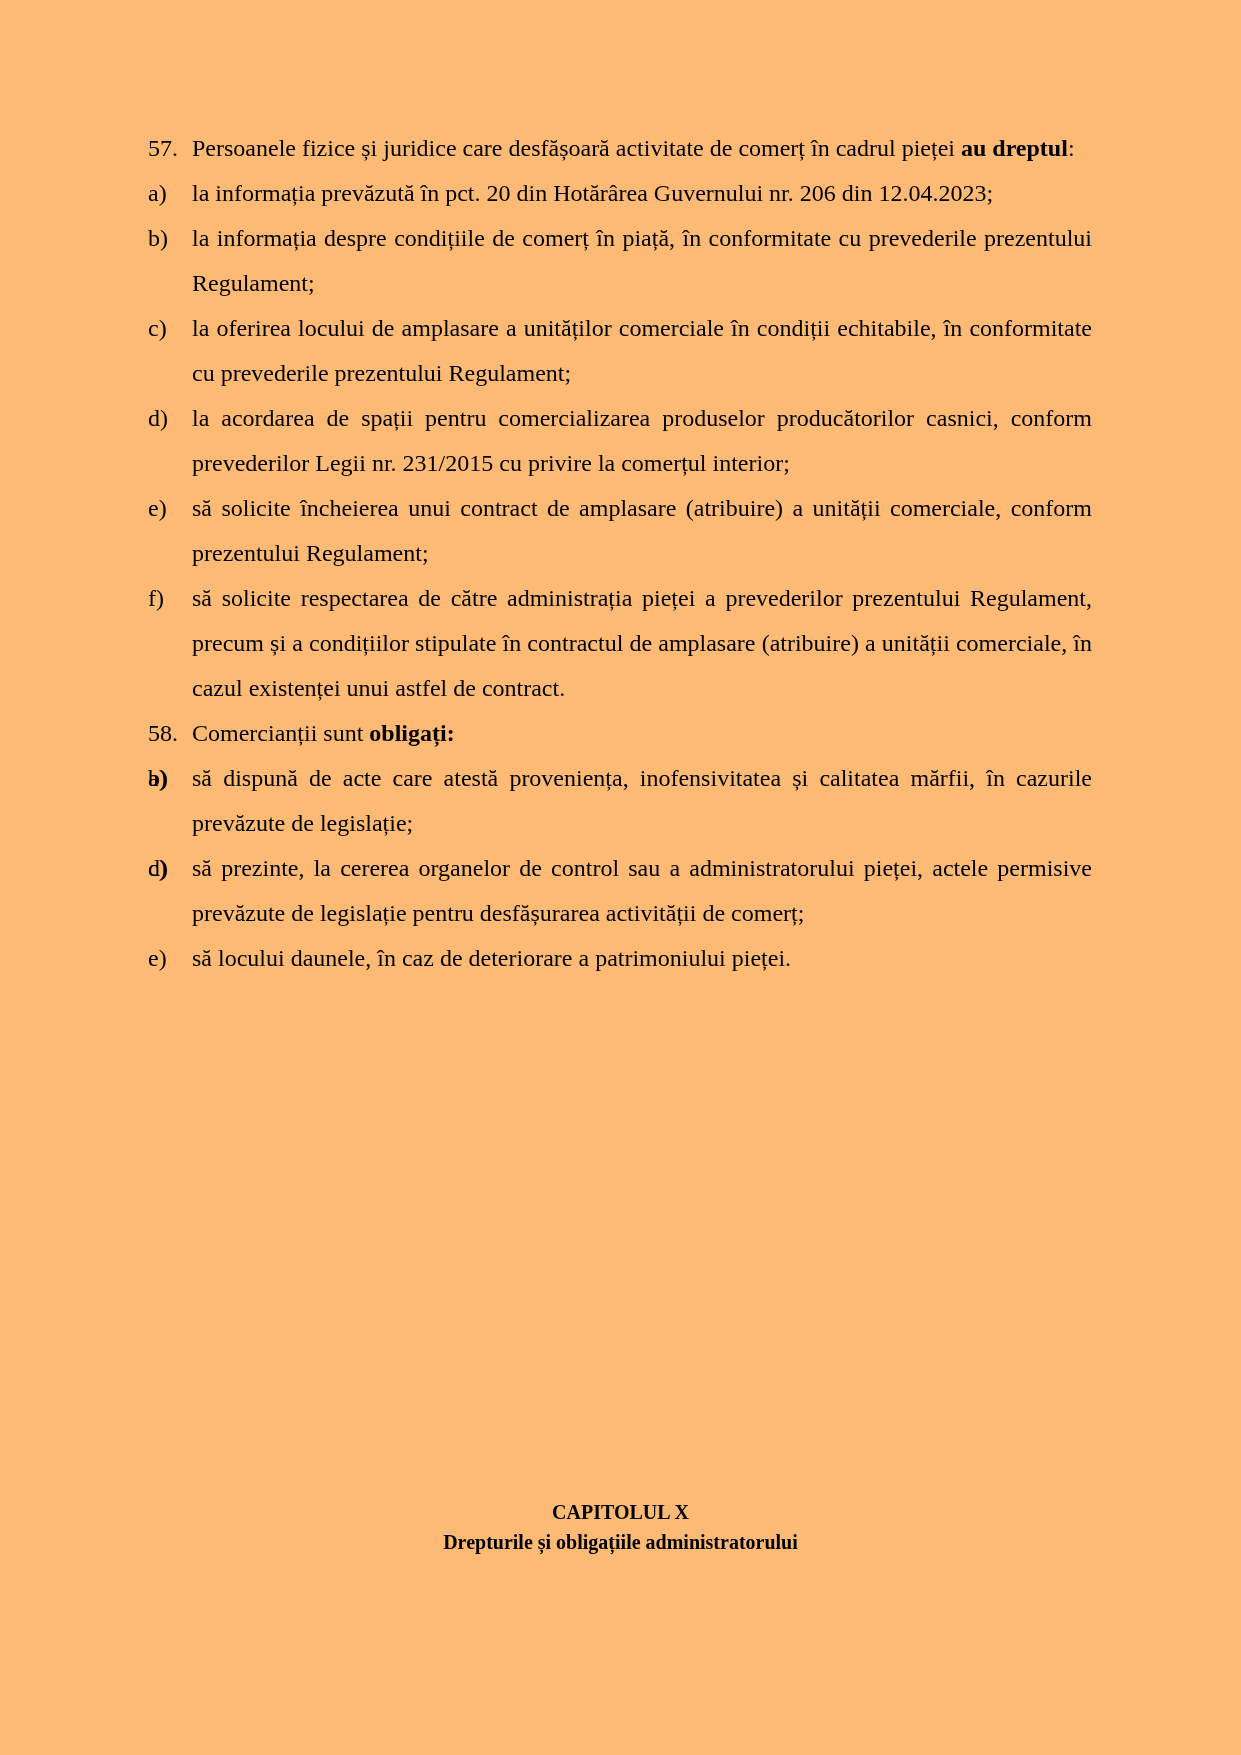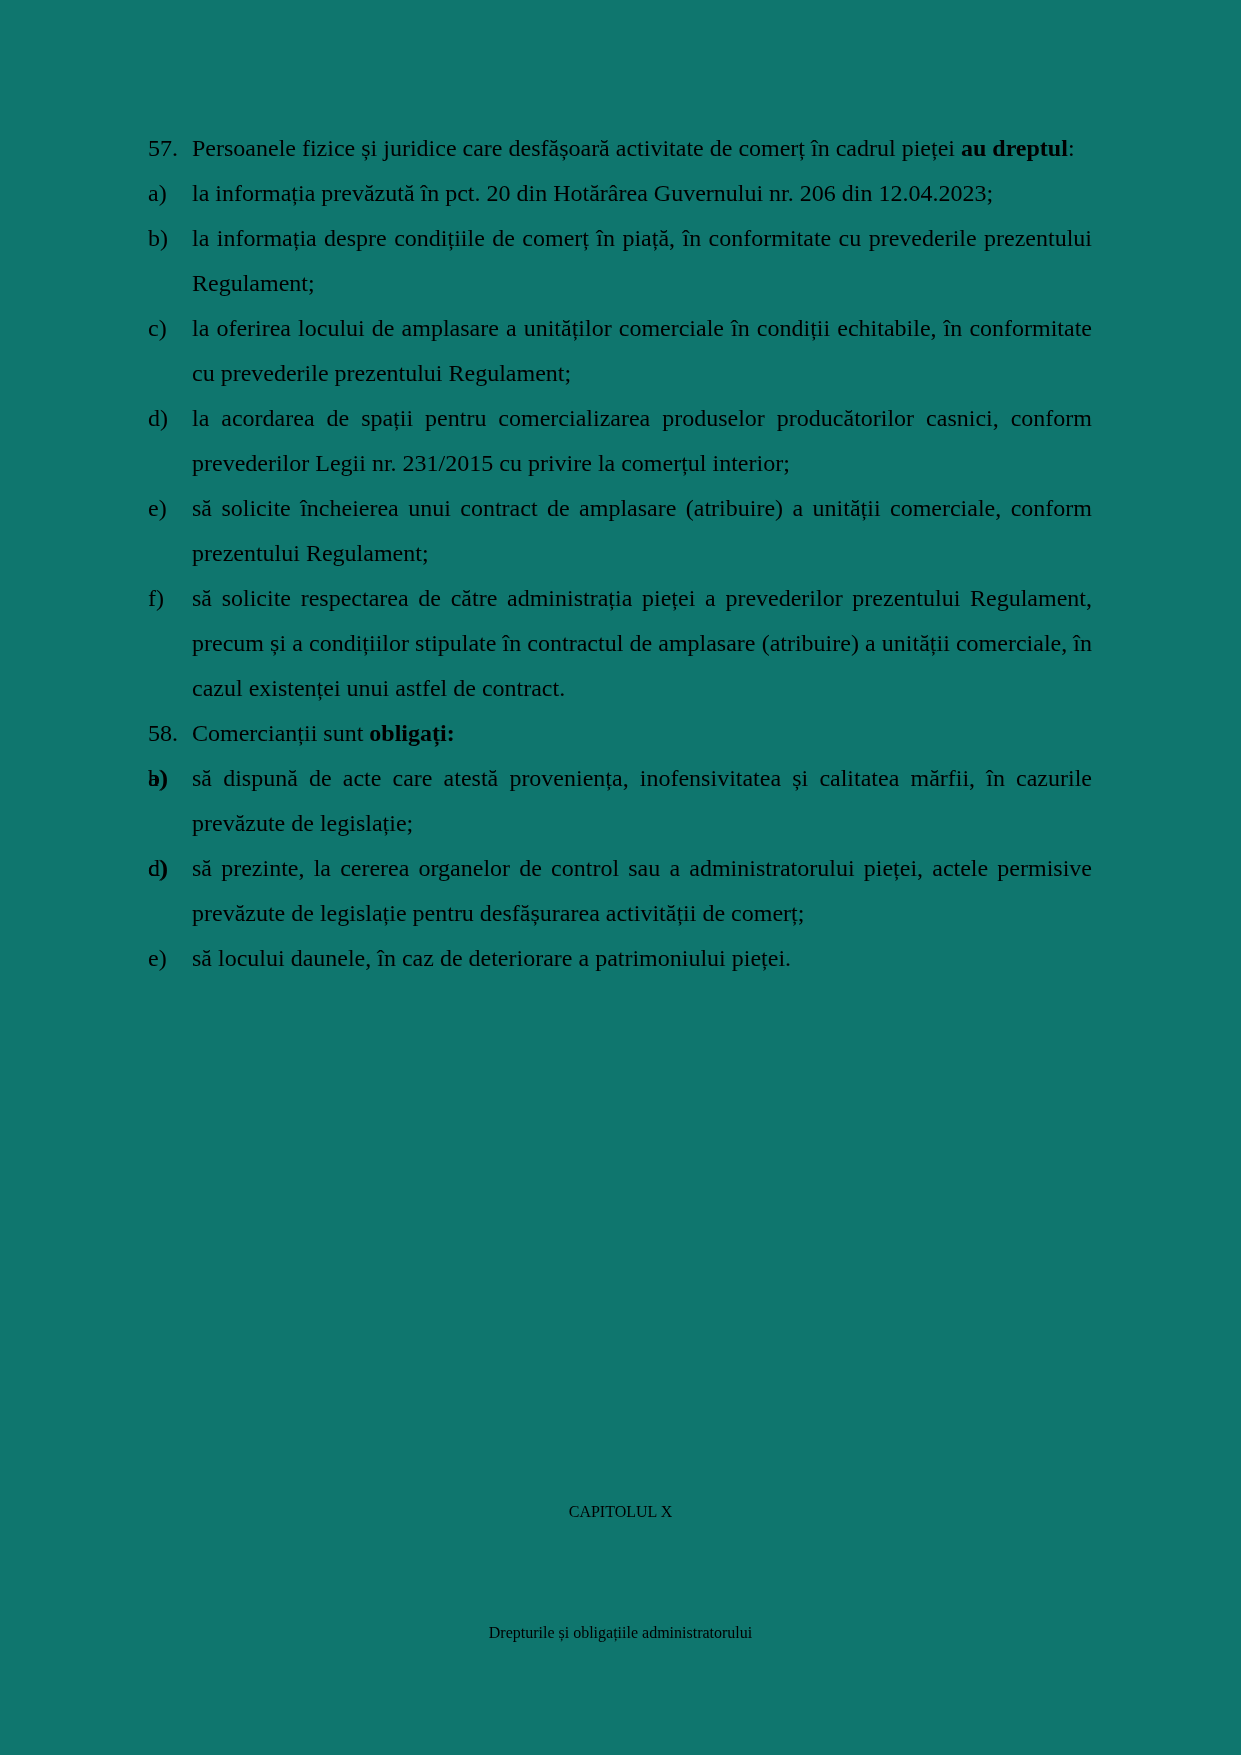--- a/index.html
+++ b/index.html
@@ -1,33 +1,33 @@
 <!DOCTYPE html>
 <html><head>
 <meta charset="utf-8">
 <style>
   html, body { margin: 0; padding: 0; background: #ffffff; }
   body { width: 1241px; height: 1755px; position: relative; overflow: hidden; }
   .page {
     position: absolute; left: 0; top: 0; width: 1241px; height: 1755px;
-    background: #0f766e; color: #000000;
+    background: #fdba74; color: #000000;
     font-family: "Liberation Serif", "DejaVu Serif", serif;
     font-size: 24px;
   }
   .content { position: absolute; left: 148px; top: 126px; width: 944px; }
   .para {
     position: relative; line-height: 45px; text-align: justify;
     text-align-last: left; padding-left: 44px;
   }
   .para.num { padding-left: 44px; }
   .marker { position: absolute; left: 0; top: 0; }
   .para.num .marker { left: 0; }
   .heading {
     position: absolute; left: 0; width: 1241px; text-align: center;
-    font-weight: normal; font-size: 16px; line-height: 30px;
+    font-weight: bold; font-size: 20px; line-height: 30px;
     font-family: "Liberation Serif", "DejaVu Serif", serif;
   }
   b { font-weight: bold; }
 </style>
 </head>
 <body>
 
 <div class="page">
   <div class="content">
 
@@ -80,14 +80,14 @@
       <span class="marker">d)</span>
       <span>să prezinte, la cererea organelor de control sau a administratorului pieței, actele permisive prevăzute de legislație pentru desfășurarea activității de comerț;</span>
     </div>
     <div class="para">
       <span class="marker">e)</span>
       <span>să locului daunele, în caz de deteriorare a patrimoniului pieței.</span>
     </div>
   </div>
 
   <div class="heading" style="top:1497px;">CAPITOLUL X</div>
-  <div class="heading" style="top:1618px;">Drepturile și obligațiile administratorului</div>
+  <div class="heading" style="top:1527px;">Drepturile și obligațiile administratorului</div>
 </div>
 
 </body></html>

